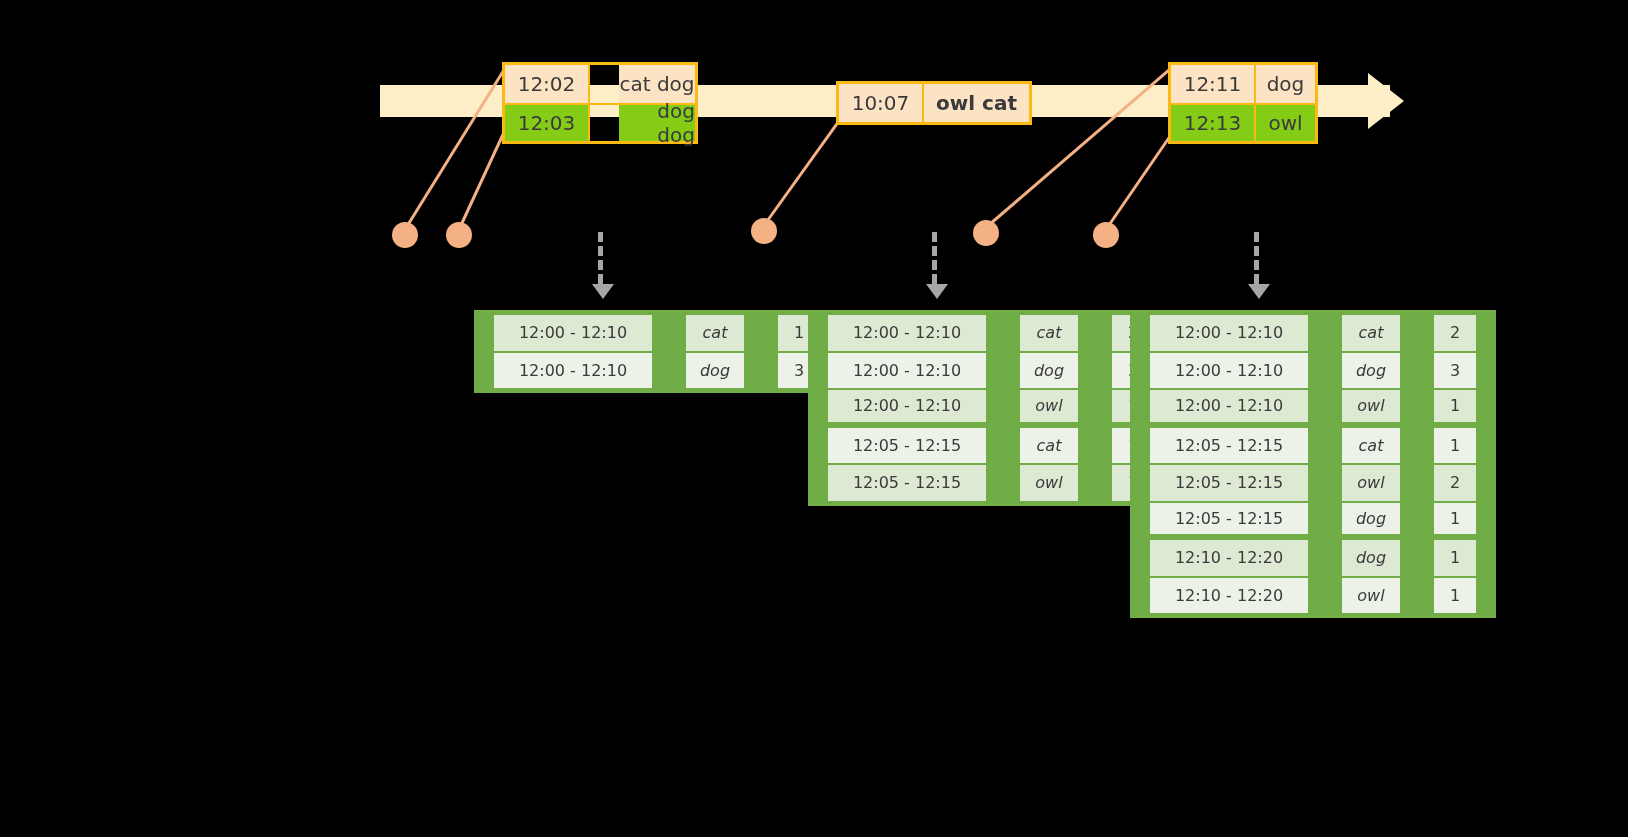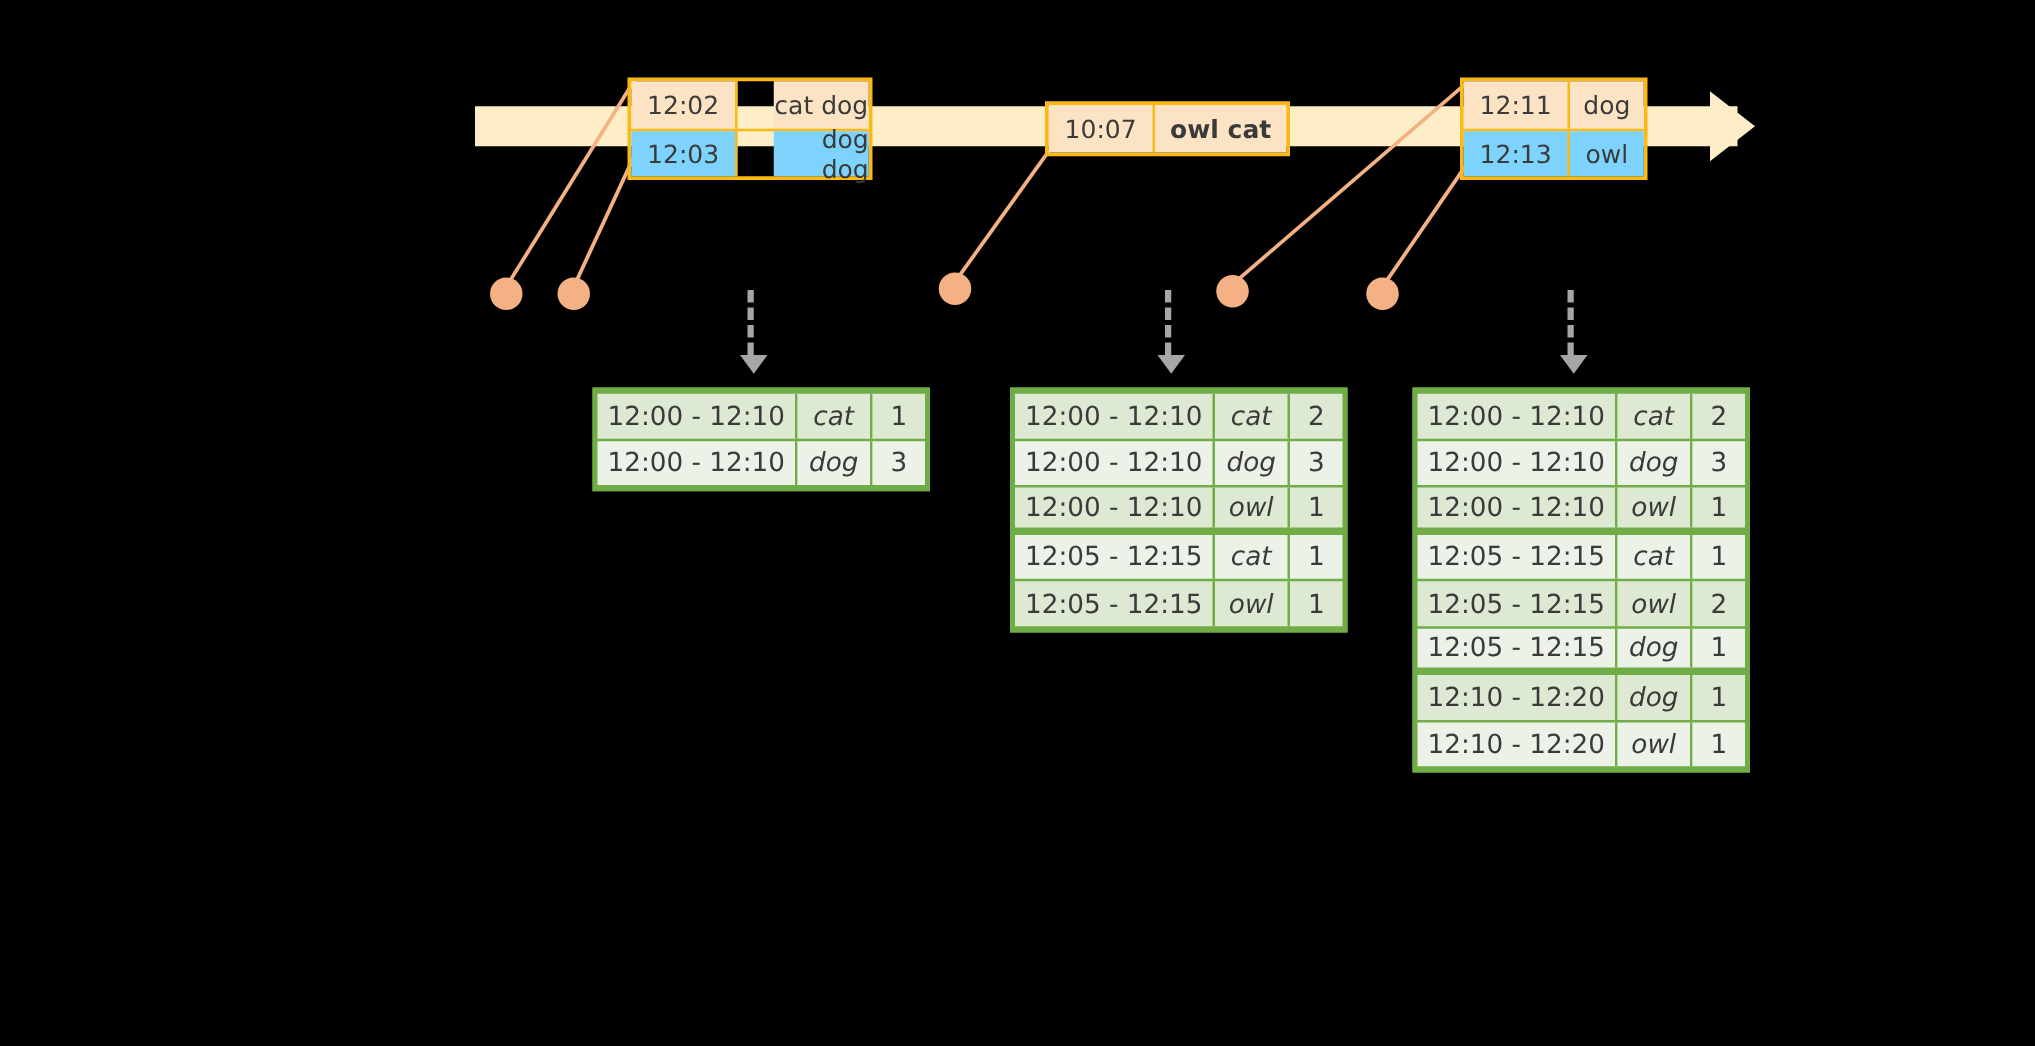--- a/index.html
+++ b/index.html
@@ -27,21 +27,21 @@
     position:absolute;
     border:3px solid #fcb813;
     box-sizing:border-box;
     display:flex;flex-direction:column;
   }
   .evt-row{
     display:flex;height:38px;box-sizing:border-box;
   }
   .evt-row + .evt-row{border-top:2px solid #fcb813;}
   .evt-row.shade .cell{background:#fce3c4;}
-  .evt-row.light .cell{background:#7dd3fc;}
+  .evt-row.light .cell{background:#84cc16;}
   .evt .cell{
     display:flex;align-items:center;justify-content:center;
     font-size:20px;color:#3a3a3a;box-sizing:border-box;
   }
   .evt .c-time{width:85px;border-right:2px solid #fcb813;}
   .evt .c-words{flex:1;}
 
   #evt1{left:502px;top:62px;width:196px;text-align:right;}
   #evt1 .c-words{width:110px;margin-left:29px;}
   #evt2{left:836px;top:81px;width:196px;}
@@ -73,23 +73,23 @@
   .gtable{
     position:absolute;
     border:4px solid #70ad47;
     box-sizing:border-box;
     display:flex;flex-direction:column;
     background:#70ad47;
   }
   .grow{display:flex;height:37.5px;box-sizing:border-box;}
   .grow .gcell{
     display:flex;align-items:center;justify-content:center;
-    font-size:21px;color:#3a3a3a;box-sizing:border-box;
+    font-size:16px;color:#3a3a3a;box-sizing:border-box;
     border-right:2px solid #70ad47;
-    margin:1px 0;
+    margin:1px 16px;
     text-align:right;
   }
   .grow .gcell:last-child{border-right:none;}
   .grow.a .gcell{background:#dde9d3;}
   .grow.b .gcell{background:#edf2e8;}
   .grow.grp-end{border-bottom:4px solid #70ad47;}
 
   .c-win{width:160px;}
   .c-word{width:60px;font-style:italic;}
   .c-cnt{width:42px;}

